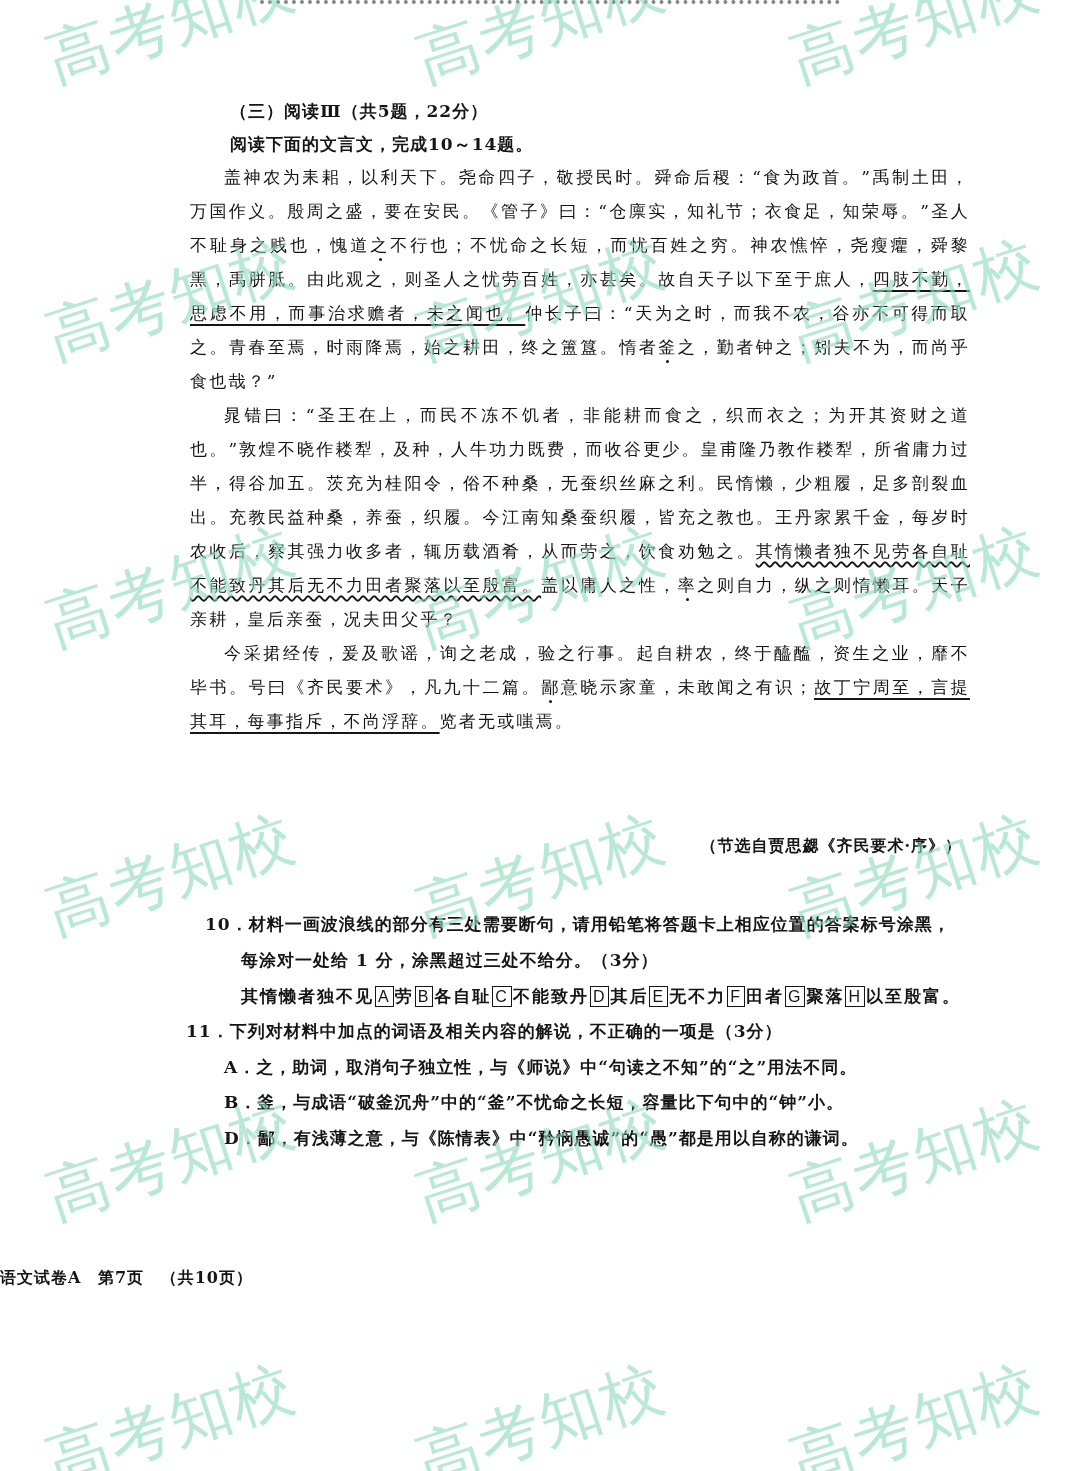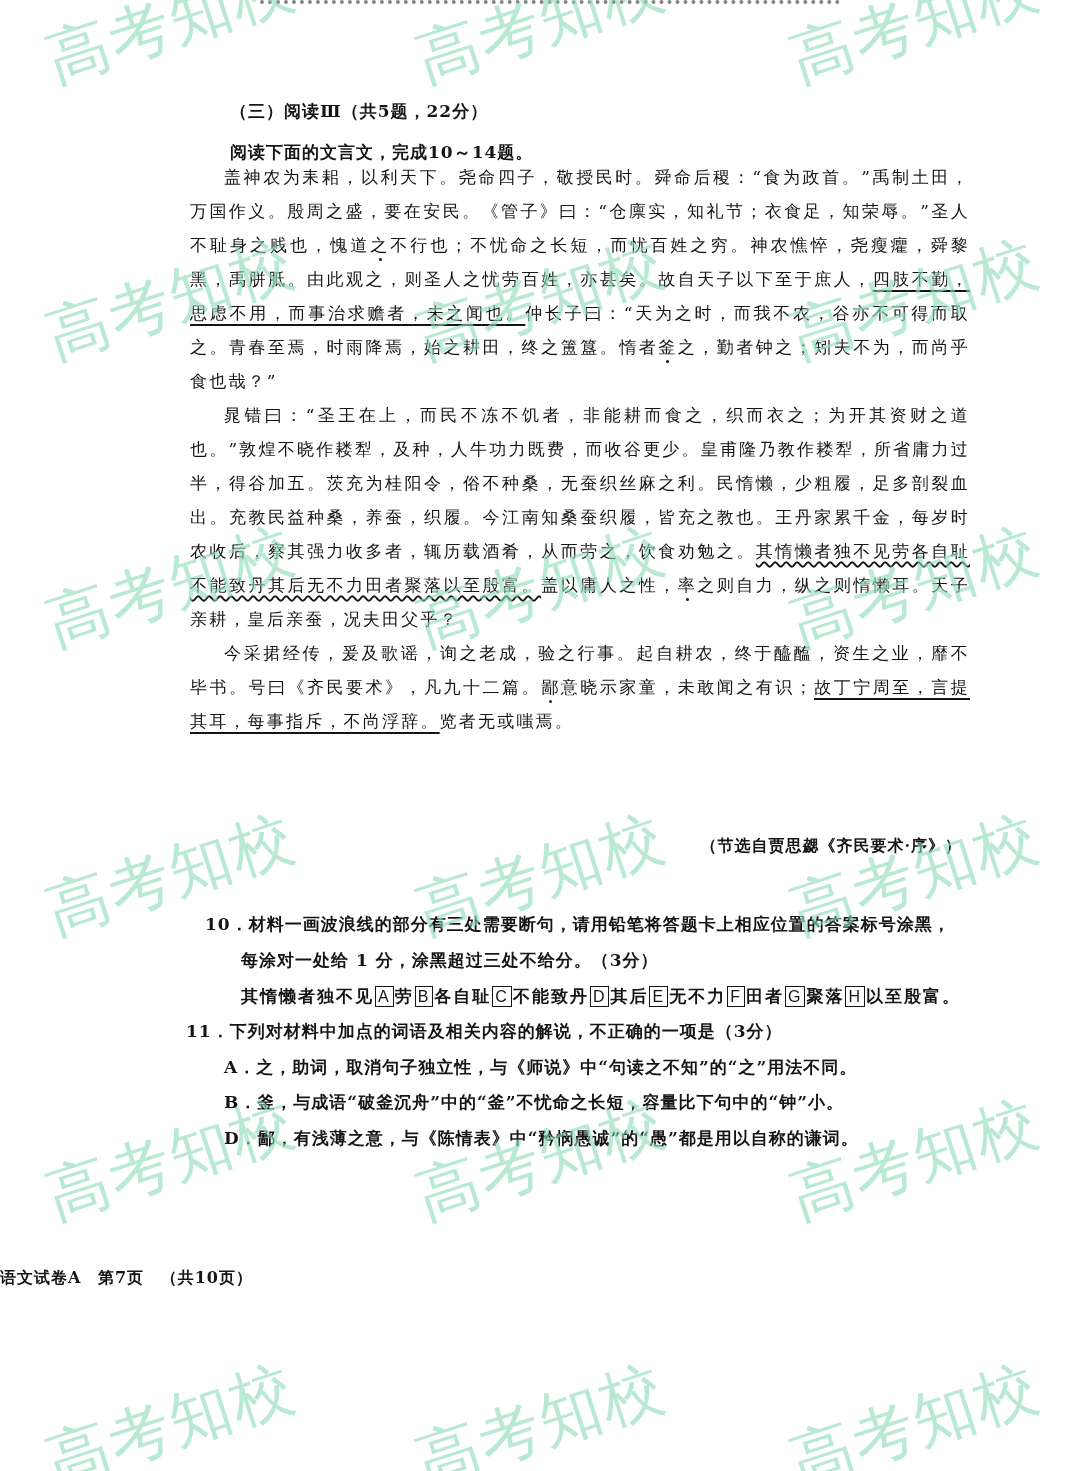--- a/index.html
+++ b/index.html
@@ -15,21 +15,21 @@
     position: absolute; left: 260px; top: -14px; width: 580px; height: 14px;
     border-bottom: 4px dotted #222; opacity: .55;
   }
 
   .section-title {
     position: absolute; left: 230px; top: 100px;
     font-size: 17px; font-weight: bold; letter-spacing: 1px; text-align: center;
   }
   .instruction {
     position: absolute; left: 230px; top: 133px;
-    font-size: 17px; font-weight: bold; letter-spacing: 1px; margin-top: 8px;
+    font-size: 17px; font-weight: bold; letter-spacing: 1px;
   }
   .passage {
     position: absolute; left: 190px; top: 160px; width: 780px;
     font-size: 17px; font-weight: normal; line-height: 34px;
     letter-spacing: 2.2px; text-align: justify;
   }
   .passage p { margin: 0; text-indent: 2em; }
   .u-straight { text-decoration: underline; text-decoration-thickness: 2px; text-underline-offset: 5px; }
   .u-wavy { text-decoration: underline wavy; text-decoration-thickness: 1.5px; text-underline-offset: 4px; }
   .dot { position: relative; }

